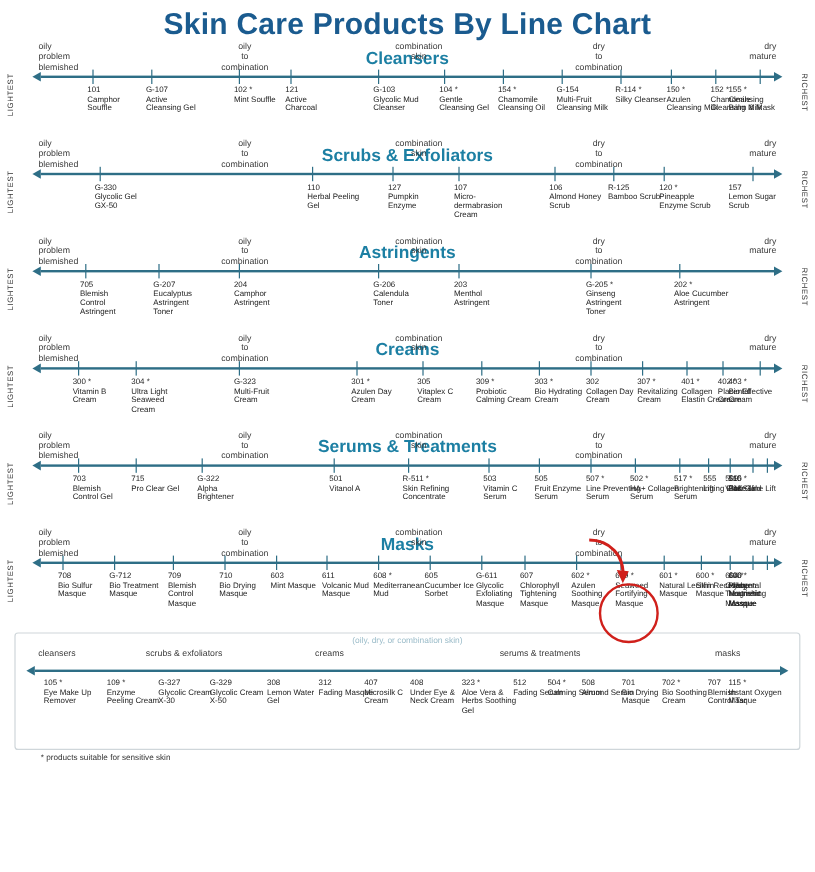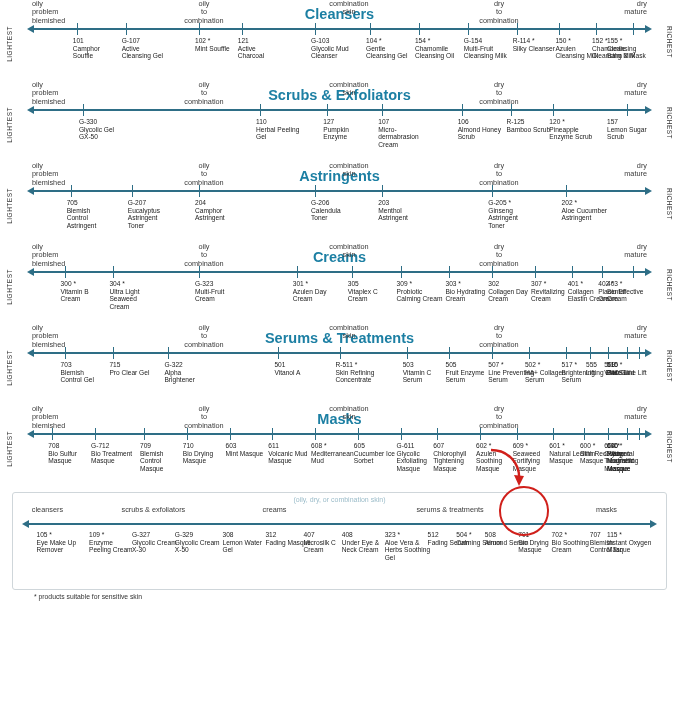--- a/index.html
+++ b/index.html
@@ -112,20 +112,21 @@
     width:46px;height:46px;
     pointer-events:none;
   }
   .arrow-annot{position:absolute;}
 </style>
 </head>
 <body>
 
 <div class="page">
 
+  <div class="title">Skin Care Products By Line Chart</div>
 
   <div id="sections">
       <div class="section" style="position: relative;">
         <div class="zones">
           <div class="zone z1">oily<br>problem<br>blemished</div>
           <div class="zone z2">oily<br>to<br>combination</div>
           <div class="zone z3">combination<br>skin</div>
           <div class="zone z4">dry<br>to<br>combination</div>
           <div class="zone z5">dry<br>mature</div>
         </div>

